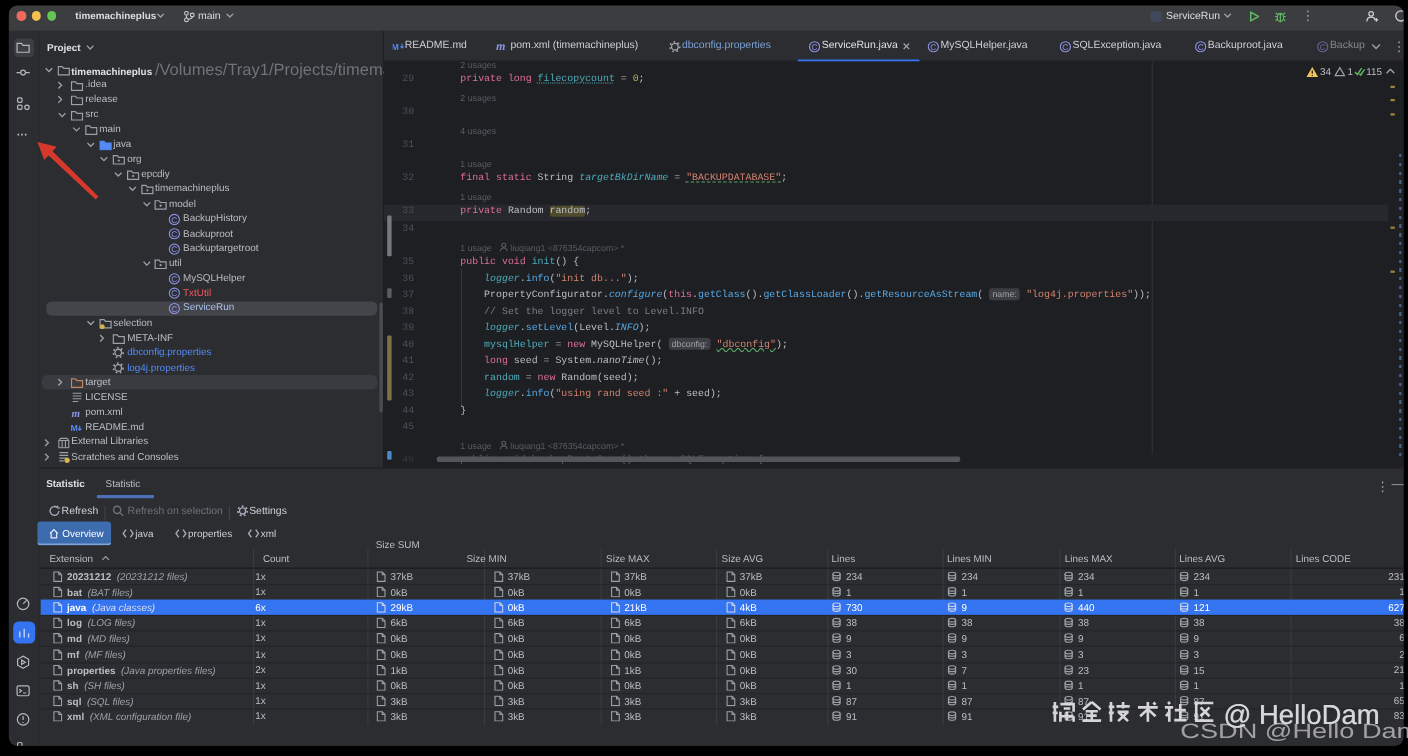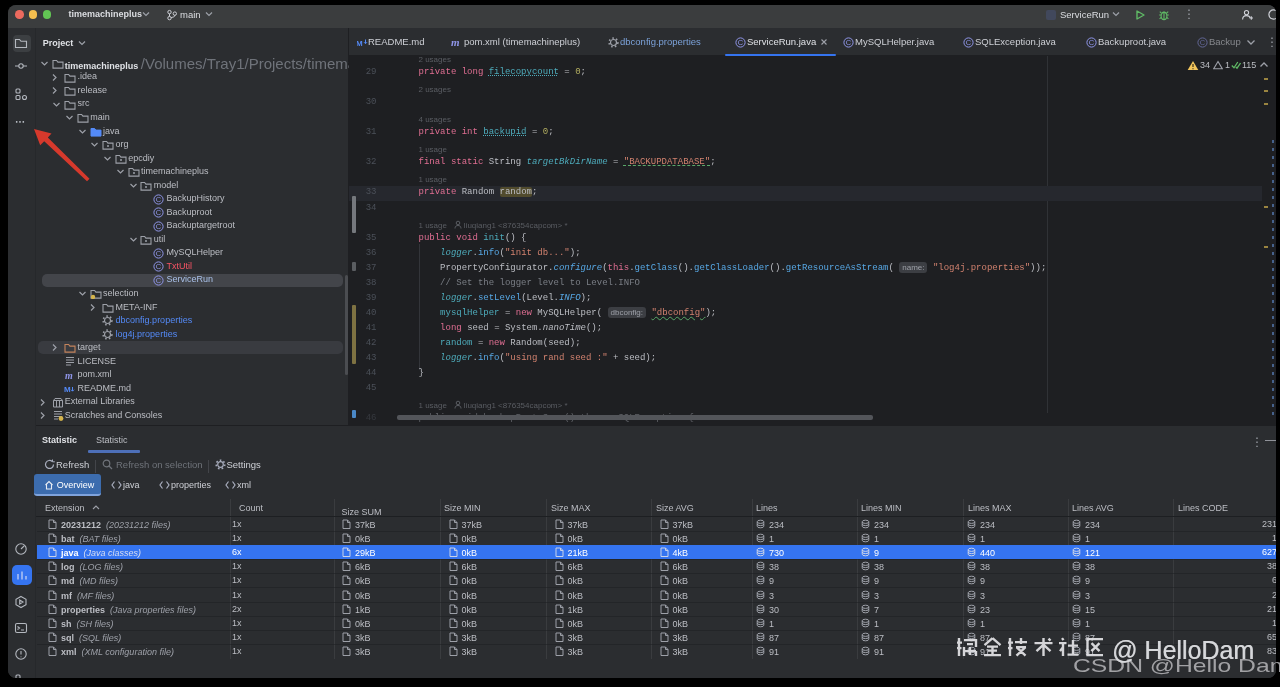--- a/index.html
+++ b/index.html
@@ -344,21 +344,20 @@
 <div class="a" style="left:3px;top:140px;width:4px;height:37px;background:#75787D;border-radius:1px"></div>
 <div class="a" style="left:3px;top:249px;width:4px;height:59px;background:#7E7242;border-radius:1px"></div>
 <div class="a" style="left:3px;top:353.7px;width:4px;height:8px;background:#4A88C7;border-radius:1px"></div>
 <div class="cl" style="top:-5.97px"><span class="ug a" style="left:69.5px;top:2px">2 usages</span></div>
 <div class="cl ln" style="top:9.08px">29</div>
       <div class="cl" style="top:9.08px"><span class="cc" style="left:69.5px"><span class="kw">private long </span><span class="fld" style="text-decoration:underline dotted #4EACBC">filecopycount</span><span class="pln"> = </span><span class="num">0</span><span class="pln">;</span></span></div>
 <div class="cl" style="top:24.12px"><span class="ug a" style="left:69.5px;top:2px">2 usages</span></div>
 <div class="cl ln" style="top:39.18px">30</div>
 <div class="cl" style="top:54.23px"><span class="ug a" style="left:69.5px;top:2px">4 usages</span></div>
 <div class="cl ln" style="top:69.28px">31</div>
-      <div class="cl" style="top:69.28px"><span class="cc" style="left:69.5px"><span class="kw">private int </span><span class="fld" style="text-decoration:underline dotted #4EACBC">backupid</span><span class="pln"> = </span><span class="num">0</span><span class="pln">;</span></span></div>
 <div class="cl" style="top:84.33px"><span class="ug a" style="left:69.5px;top:2px">1 usage</span></div>
 <div class="cl ln" style="top:99.38px">32</div>
       <div class="cl" style="top:99.38px"><span class="cc" style="left:69.5px"><span class="kw">final static </span><span class="pln">String </span><span class="fld it">targetBkDirName</span><span class="pln"> = </span><span class="str" style="text-decoration:underline dashed #59A869">"BACKUPDATABASE"</span><span class="pln">;</span></span></div>
 <div class="cl" style="top:114.43px"><span class="ug a" style="left:69.5px;top:2px">1 usage</span></div>
 <div class="cl ln" style="top:129.48px">33</div>
       <div class="cl" style="top:129.48px"><span class="cc" style="left:69.5px"><span class="kw">private </span><span class="pln">Random </span><span class="hl pln">random</span><span class="pln">;</span></span></div>
 <div class="cl ln" style="top:144.53px">34</div>
 <div class="cl" style="top:159.58px"><span class="ug a" style="left:69.5px;top:2px">1 usage &nbsp;&nbsp;<svg style="display:inline-block;vertical-align:-1px" width="8" height="9" fill="none" stroke="#5A5D63">
             <circle cx="4" cy="3" r="1.8"></circle>
             <path d="M1 8.5 c0-2.2 1.3-3 3-3 1.7 0 3 0.8 3 3"></path>
@@ -460,22 +459,22 @@
 <div class="a" style="left:538px;top:494px;width:1px;height:160px;background:#3A3C3F"></div>
 <div class="a" style="left:643px;top:494px;width:1px;height:160px;background:#3A3C3F"></div>
 <div class="a" style="left:744px;top:494px;width:1px;height:160px;background:#3A3C3F"></div>
 <div class="a" style="left:849px;top:494px;width:1px;height:160px;background:#3A3C3F"></div>
 <div class="a" style="left:955px;top:494px;width:1px;height:160px;background:#3A3C3F"></div>
 <div class="a" style="left:1060px;top:494px;width:1px;height:160px;background:#3A3C3F"></div>
 <div class="a" style="left:1165px;top:494px;width:1px;height:160px;background:#3A3C3F"></div>
 <div class="a" style="left:28px;top:510.5px;width:1240px;height:1px;background:#1E1F22"></div>
 <div class="cell" style="left:37px;top:497.5px">Extension</div>
 <div class="cell" style="left:231px;top:497.5px">Count</div>
-<div class="cell" style="left:333.5px;top:502px">Size SUM</div>
-<div class="cell" style="left:436px;top:497.5px">Size MIN</div>
+<div class="cell" style="left:333.5px;top:485px">Size SUM</div>
+<div class="cell" style="left:416px;top:497.5px">Size MIN</div>
 <div class="cell" style="left:543px;top:497.5px">Size MAX</div>
 <div class="cell" style="left:648px;top:497.5px">Size AVG</div>
 <div class="cell" style="left:748px;top:497.5px">Lines</div>
 <div class="cell" style="left:853px;top:497.5px">Lines MIN</div>
 <div class="cell" style="left:960px;top:497.5px">Lines MAX</div>
 <div class="cell" style="left:1064px;top:497.5px">Lines AVG</div>
 <div class="cell" style="left:1170px;top:497.5px">Lines CODE</div>
 <svg class="a" style="left:84px;top:500px" width="8" height="5">
       <polyline points="1,4 4,1 7,4" stroke="#9DA0A8" stroke-width="1.1" fill="none"></polyline>
     </svg>

